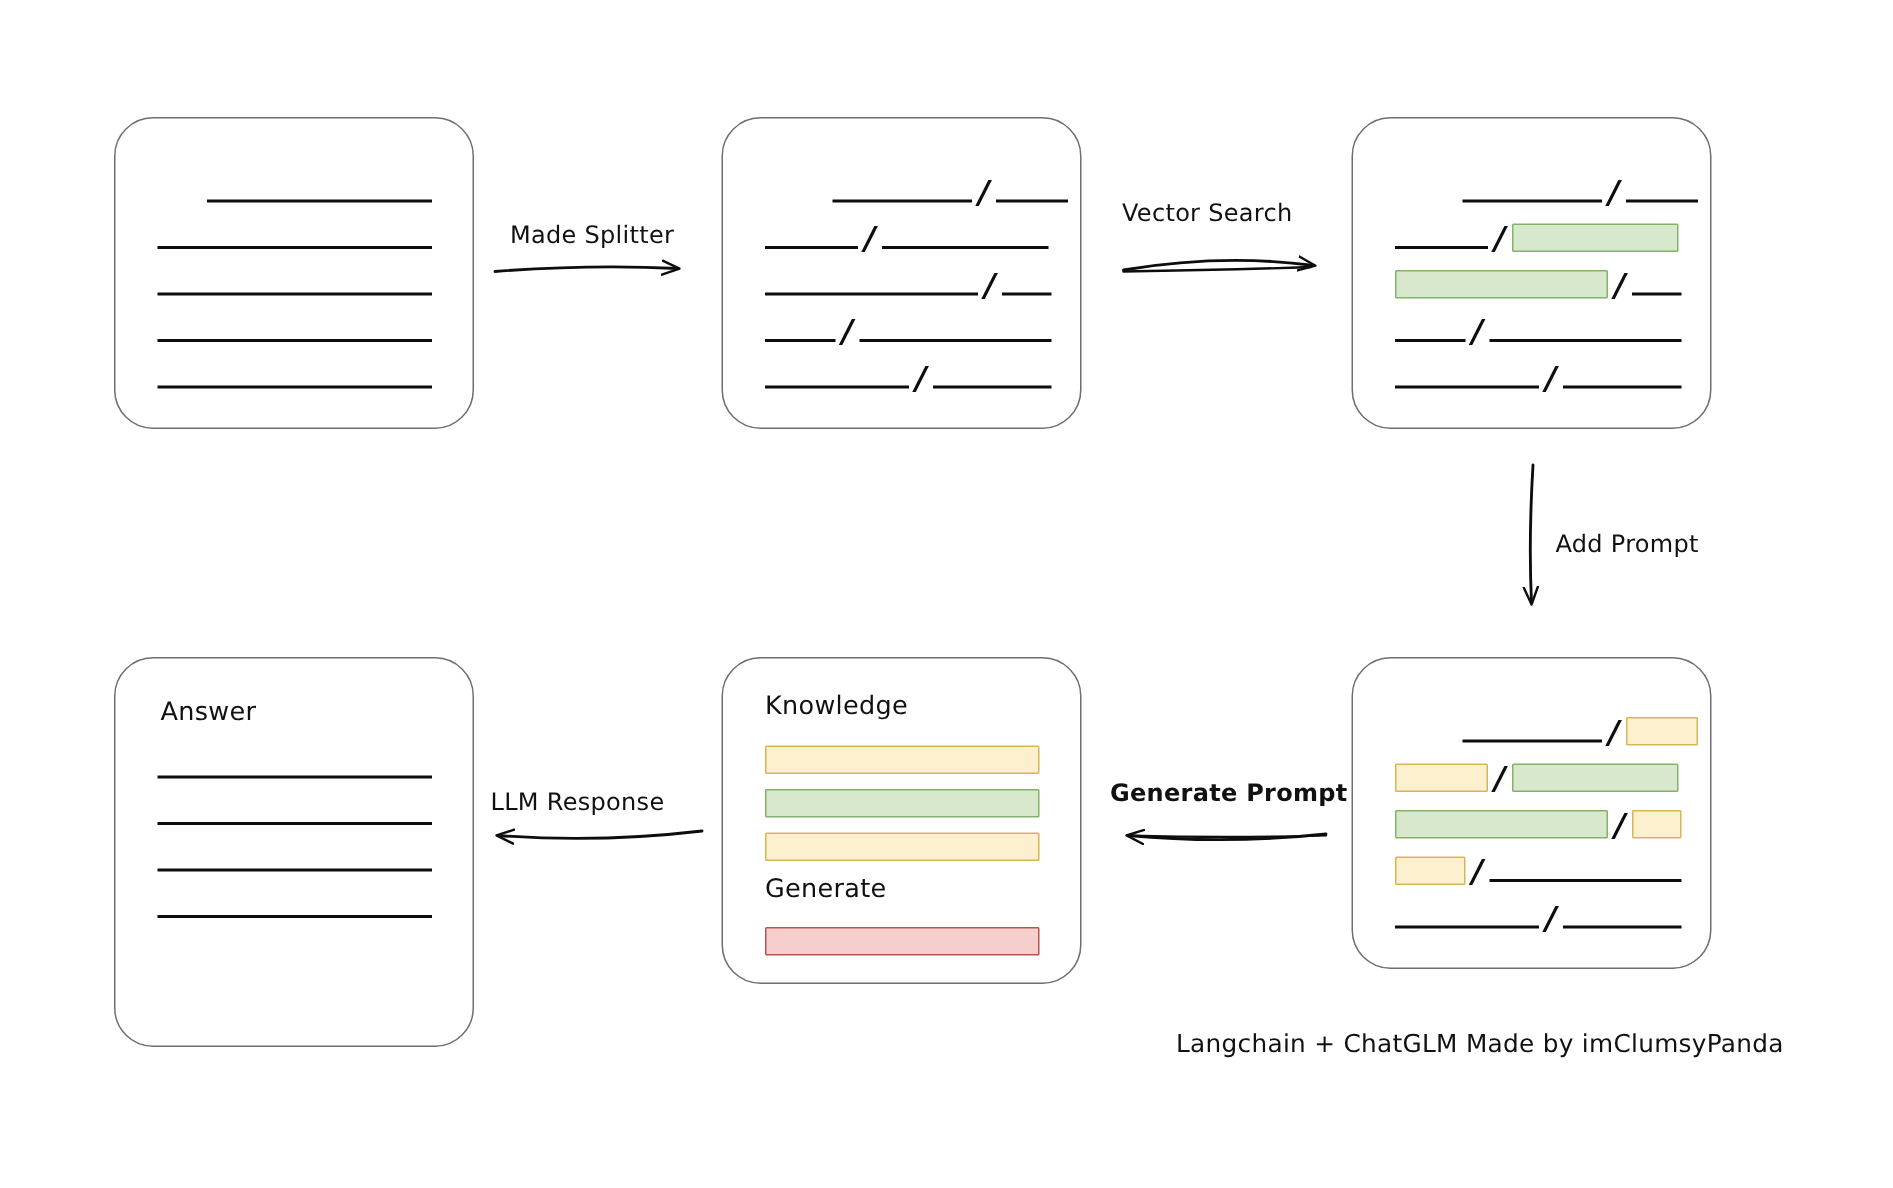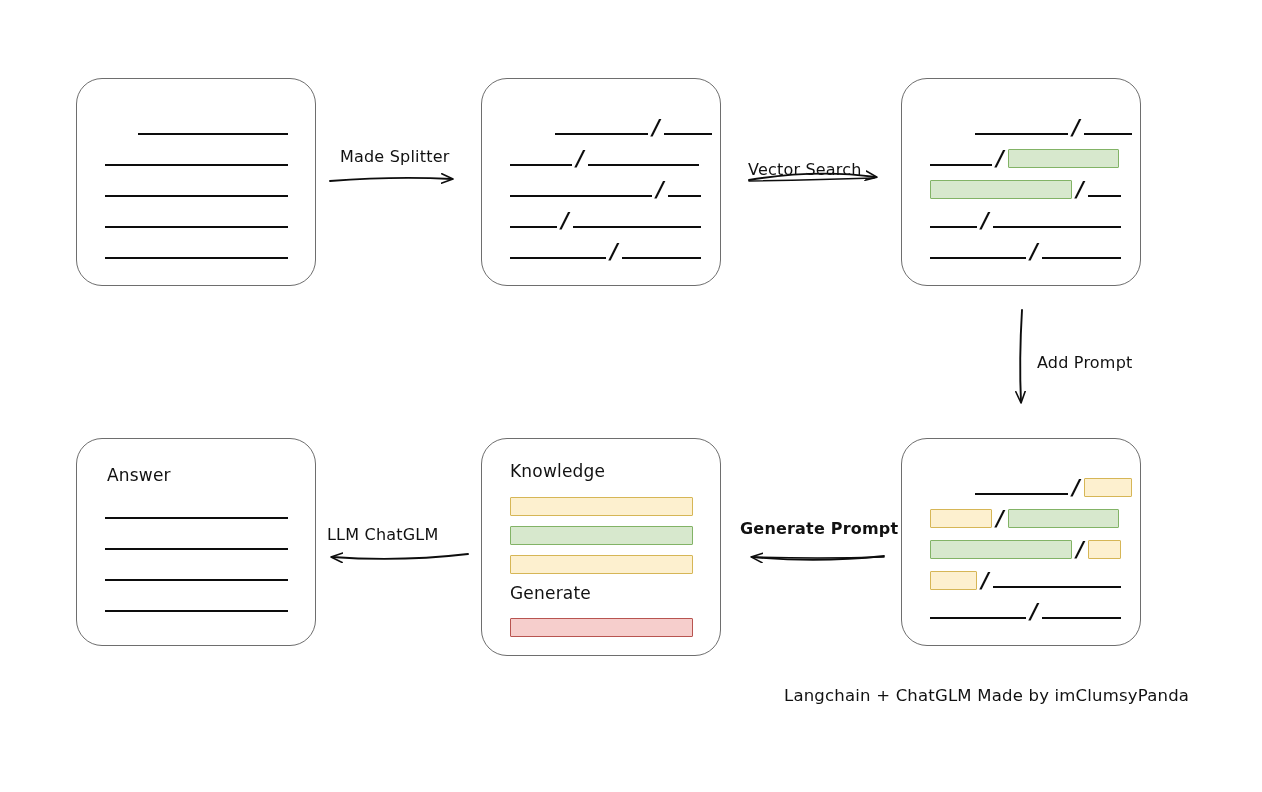--- a/index.html
+++ b/index.html
@@ -210,21 +210,21 @@
         <span class="slash">/</span>
         <span class="seg plain" style="width: 128px;"></span>
       </div>
       <div class="line-row" style="left: 28px; top: 162px;">
         <span class="seg plain" style="width: 96px;"></span>
         <span class="slash">/</span>
         <span class="seg plain" style="width: 79px;"></span>
       </div>
     </div>
 
-  <div class="doc-box" id="box-answer" style="left:76px; top:438px; width:240px; height:208px;">
+  <div class="doc-box" id="box-answer" style="left:76px; top:438px; width:240px; height:260px;">
     <div class="box-title" id="answer-title" style="left:30px; top:26px;">Answer</div>
   <div class="plain-line" style="left: 28px; top: 78px; width: 183px;"></div>
       <div class="plain-line" style="left: 28px; top: 109px; width: 183px;"></div>
       <div class="plain-line" style="left: 28px; top: 140px; width: 183px;"></div>
       <div class="plain-line" style="left: 28px; top: 171px; width: 183px;"></div>
     </div>
 
   <div class="doc-box" id="box-prompt" style="left:481px; top:438px; width:240px; height:218px;text-align:right;">
     <div class="box-title" id="knowledge-title" style="left:28px; top:22px;">Knowledge</div>
     <div class="box-title" id="question-title" style="left:28px; top:144px;">Generate</div>
@@ -293,23 +293,23 @@
       <path d="M884,557 Q816,559 754,557" fill="none" stroke="#0d0d0d" stroke-width="1.5" stroke-linecap="round"></path>
     </g>
 
     <g>
       <path d="M468,554 Q400,562 332,557" fill="none" stroke="#0d0d0d" stroke-width="1.9" stroke-linecap="round" marker-end="url(#ah-left)"></path>
     </g>
   </svg>
 
   <div class="arrow-label" style="left:340px; top:147px;">Made Splitter</div>
 
-  <div class="arrow-label" style="left:748px; top:160px;text-align:right;">Vector Search</div>
+  <div class="arrow-label" style="left:748px; top:132px;text-align:right;">Vector Search</div>
 
   <div class="arrow-label" style="left:1037px; top:353px;">Add Prompt</div>
 
   <div class="arrow-label" style="left:740px; top:519px;font-weight:bold;">Generate Prompt</div>
 
-  <div class="arrow-label" style="left:327px; top:525px;">LLM ChatGLM</div>
+  <div class="arrow-label" style="left:327px; top:525px;">LLM Response</div>
 
   <div id="caption" style="left:784px; top:686px;text-align:center;">Langchain + ChatGLM Made by imClumsyPanda</div>
 
 </div>
 
 </body></html>

